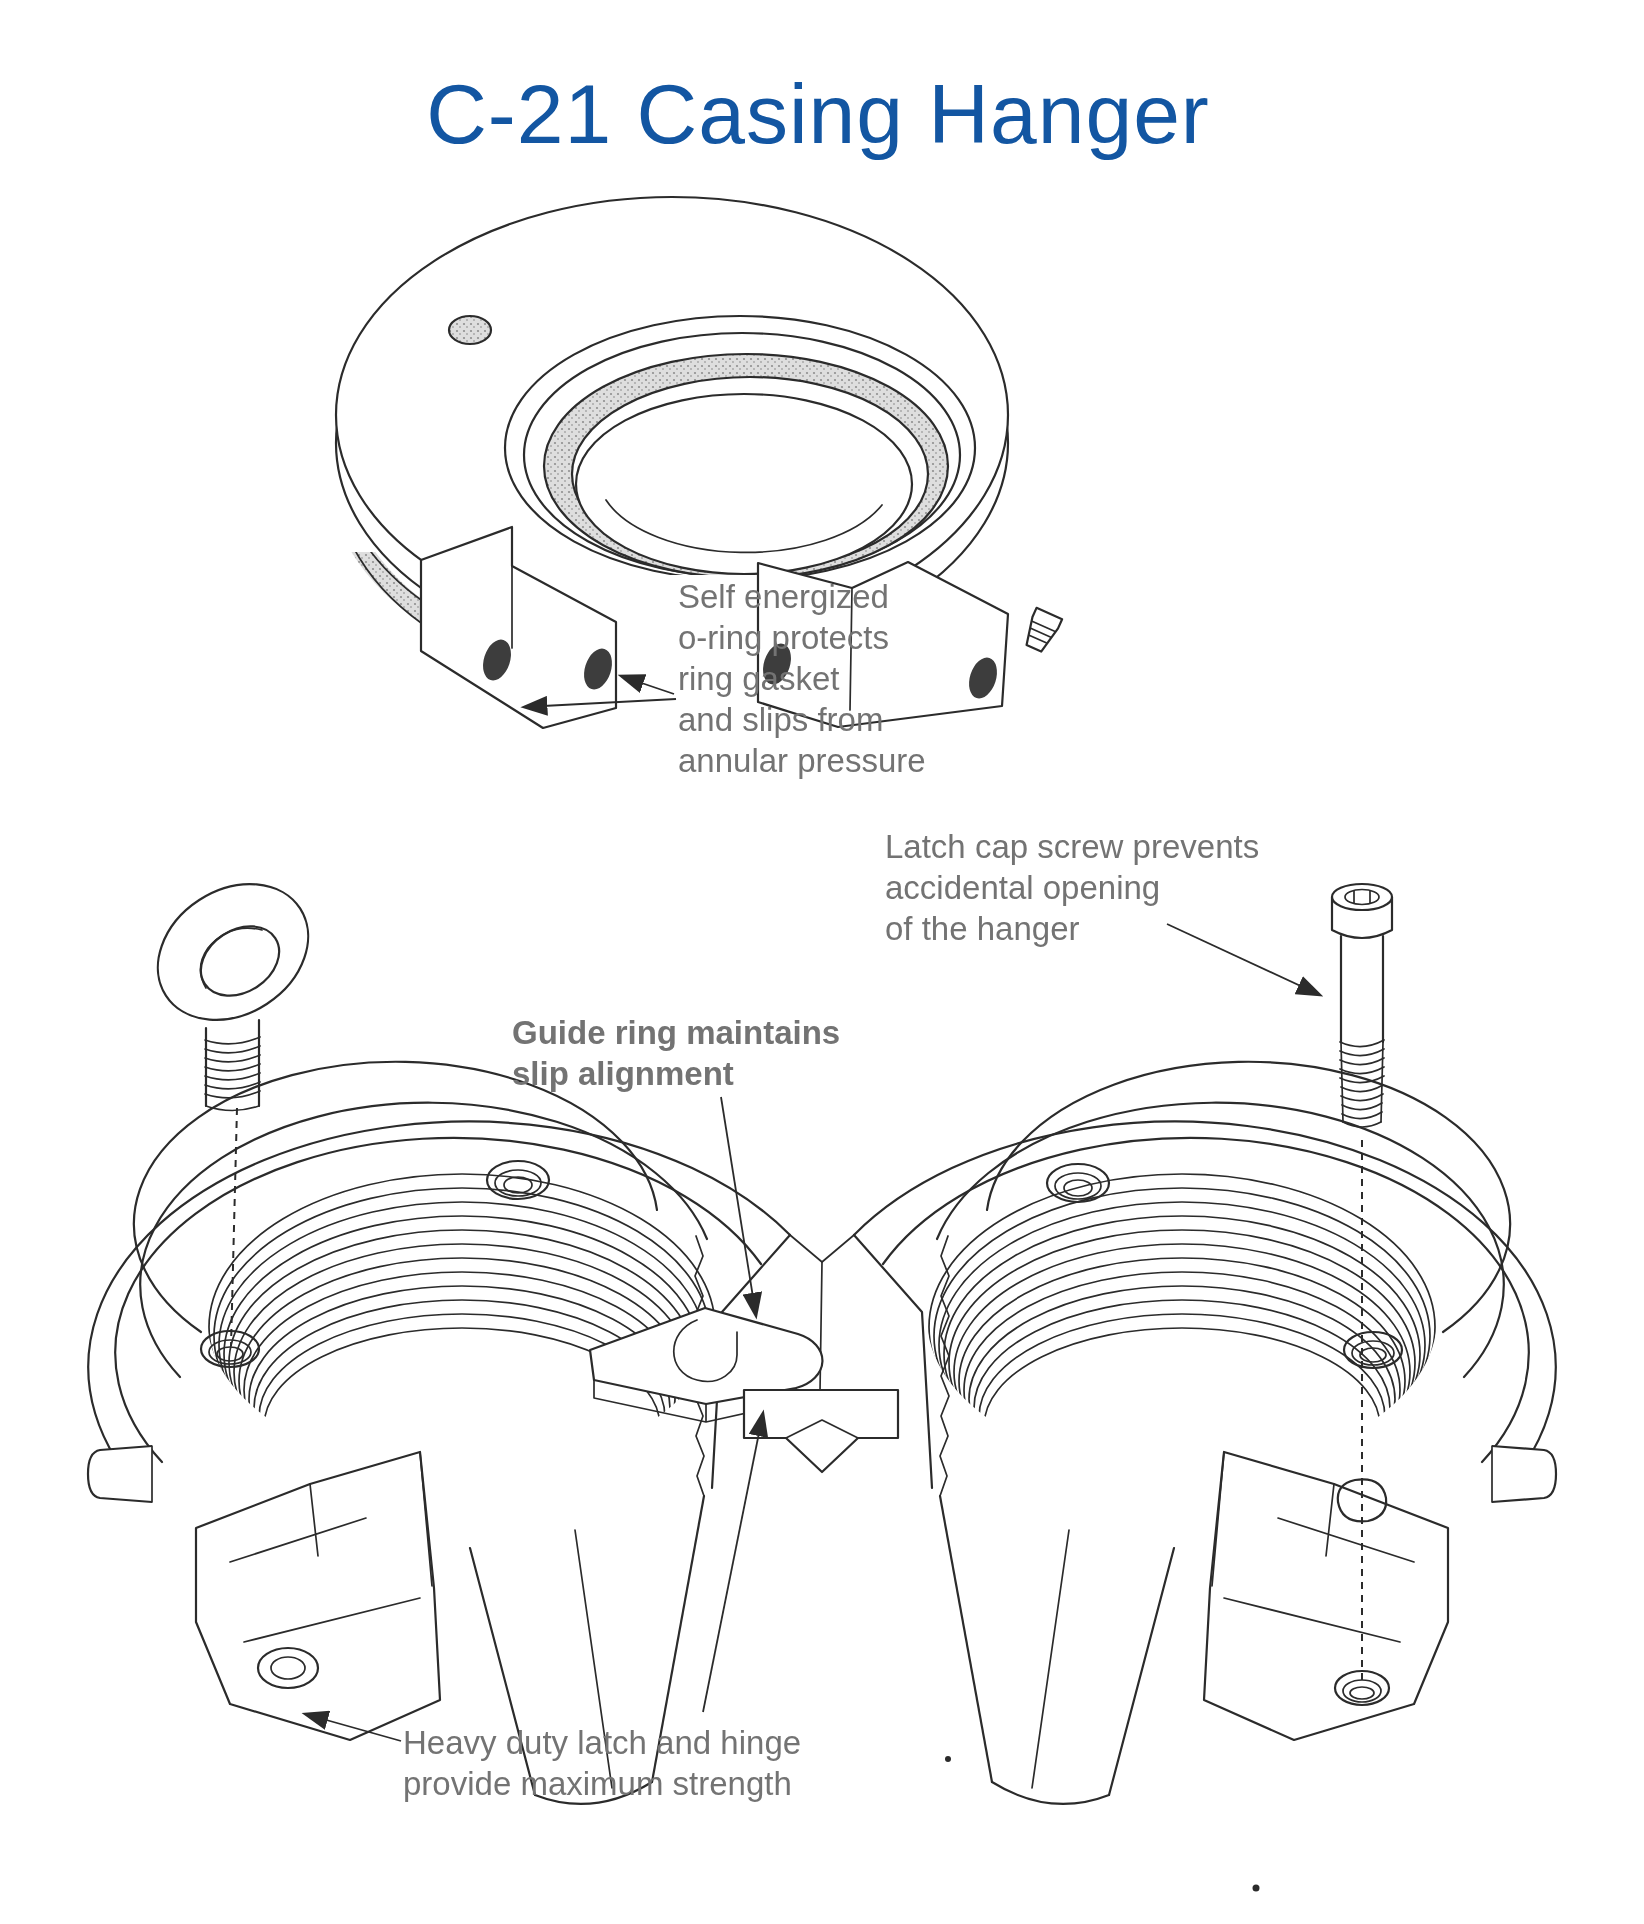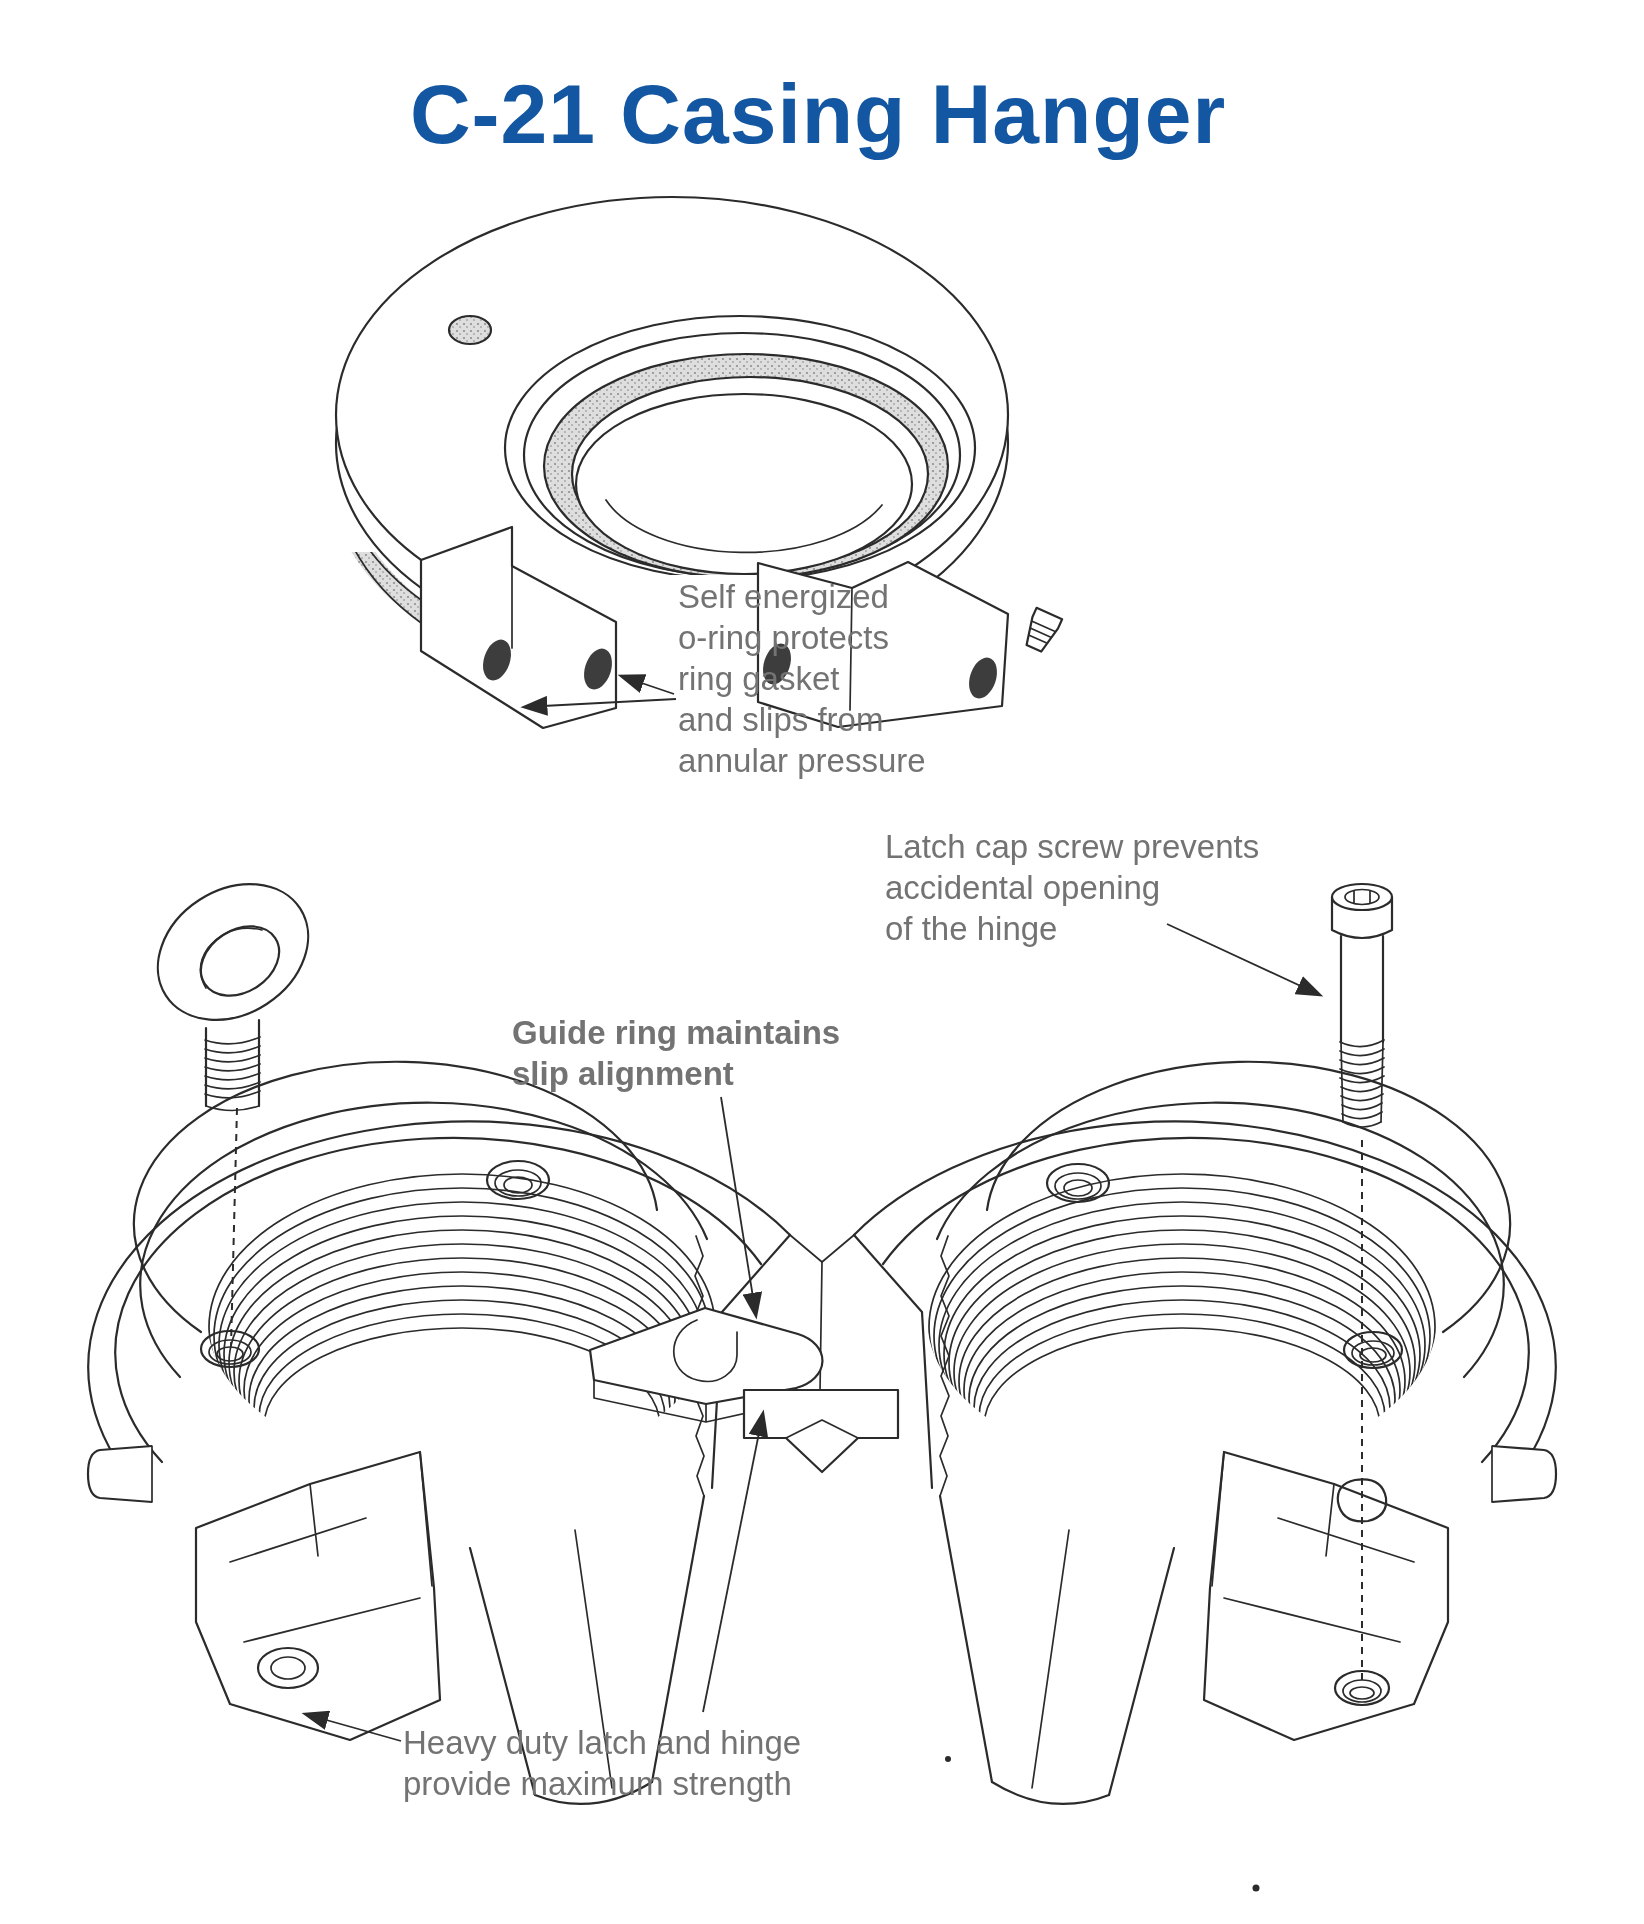--- a/index.html
+++ b/index.html
@@ -1,19 +1,19 @@
 <!DOCTYPE html>
 <html><head>
 <meta charset="utf-8">
 <style>
   html,body{margin:0;padding:0;background:#ffffff;}
   #page{position:relative;width:1644px;height:1924px;background:#ffffff;overflow:hidden;
         font-family:"Liberation Sans", sans-serif;}
   #title{position:absolute;top:66px;left:0;right:8px;text-align:center;
-         font-size:84px;font-weight:bold;letter-spacing:1px;color:#1356a2;white-space:nowrap;}
+         font-size:84px;font-weight:normal;letter-spacing:1px;color:#1356a2;white-space:nowrap;}
   .ann{position:absolute;font-size:33px;line-height:41px;color:#737373;white-space:pre-line;}
   #ann-oring{left:678px;top:576px;}
   #ann-latch-screw{left:885px;top:826px;}
   #ann-guide{left:512px;top:1012px;font-weight:bold;}
   #ann-latch-hinge{left:403px;top:1722px;}
   #art{position:absolute;left:0;top:0;}
   .s{fill:none;stroke:#2b2b2b;stroke-width:2.2;stroke-linecap:round;stroke-linejoin:round;}
   .thin{stroke-width:1.7;}
   .sw{fill:#ffffff;stroke:#2b2b2b;stroke-width:2.2;stroke-linejoin:round;}
   .sp{fill:url(#stip);stroke:#2b2b2b;stroke-width:2.2;}
@@ -264,18 +264,18 @@
     <circle cx="1256" cy="1888" r="3.5" fill="#2b2b2b"></circle>
   </svg>
 
   <div id="ann-oring" class="ann">Self energized
 o-ring protects
 ring gasket
 and slips from
 annular pressure</div>
   <div id="ann-latch-screw" class="ann">Latch cap screw prevents
 accidental opening
-of the hinge</div>
+of the hanger</div>
   <div id="ann-guide" class="ann">Guide ring maintains
 slip alignment</div>
   <div id="ann-latch-hinge" class="ann">Heavy duty latch and hinge
 provide maximum strength</div>
 </div>
 
 </body></html>

